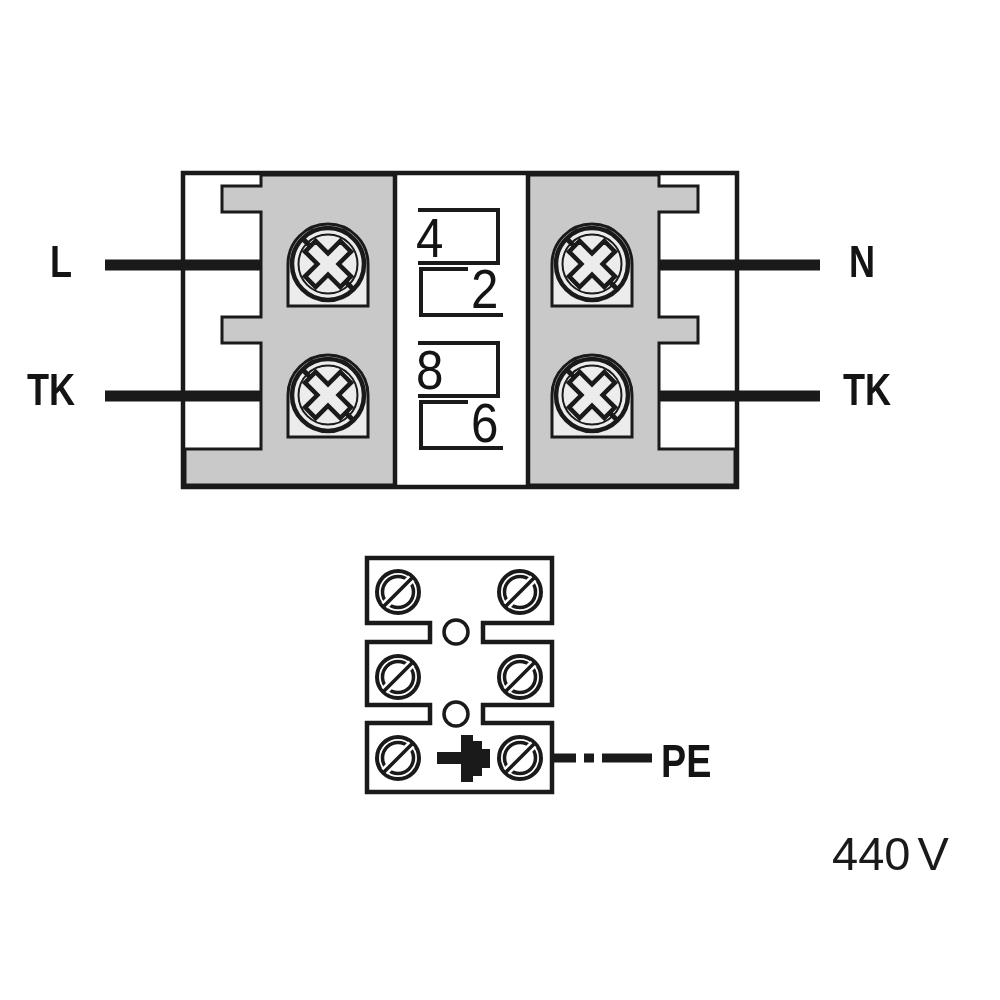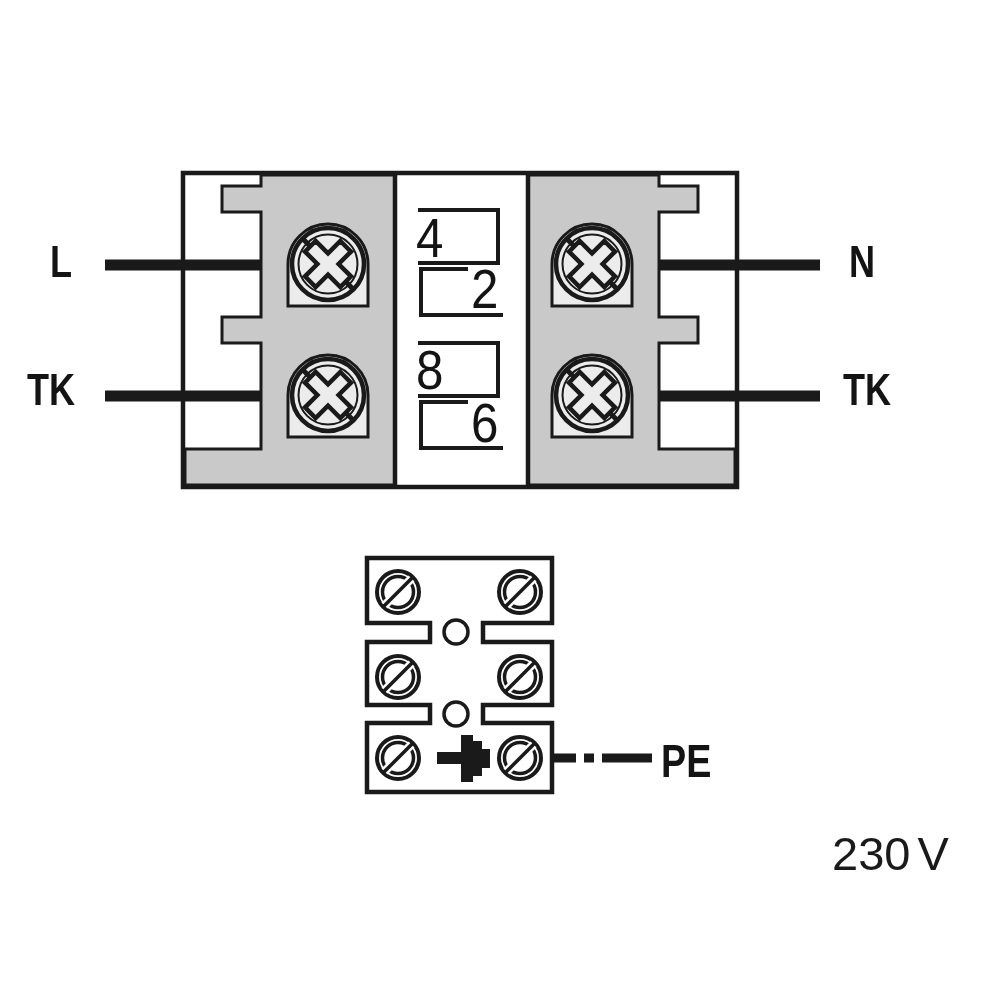--- a/index.html
+++ b/index.html
@@ -90,16 +90,16 @@
   <div class="lbl" style="left:843px;top:368px">TK</div>
 
   <div class="digit" style="left:416px;top:210px">4</div>
   <div class="digit" style="left:471px;top:261px">2</div>
   <div class="digit" style="left:416px;top:342px">8</div>
   <div class="digit" style="left:471px;top:395px">6</div>
 
   <div class="lbl pe" style="left:661px;top:738px">PE</div>
 
   <div class="voltage">
-    <span>230</span><span class="unit">V</span>
+    <span>440</span><span class="unit">V</span>
   </div>
 
 </div>
 
 </body></html>

